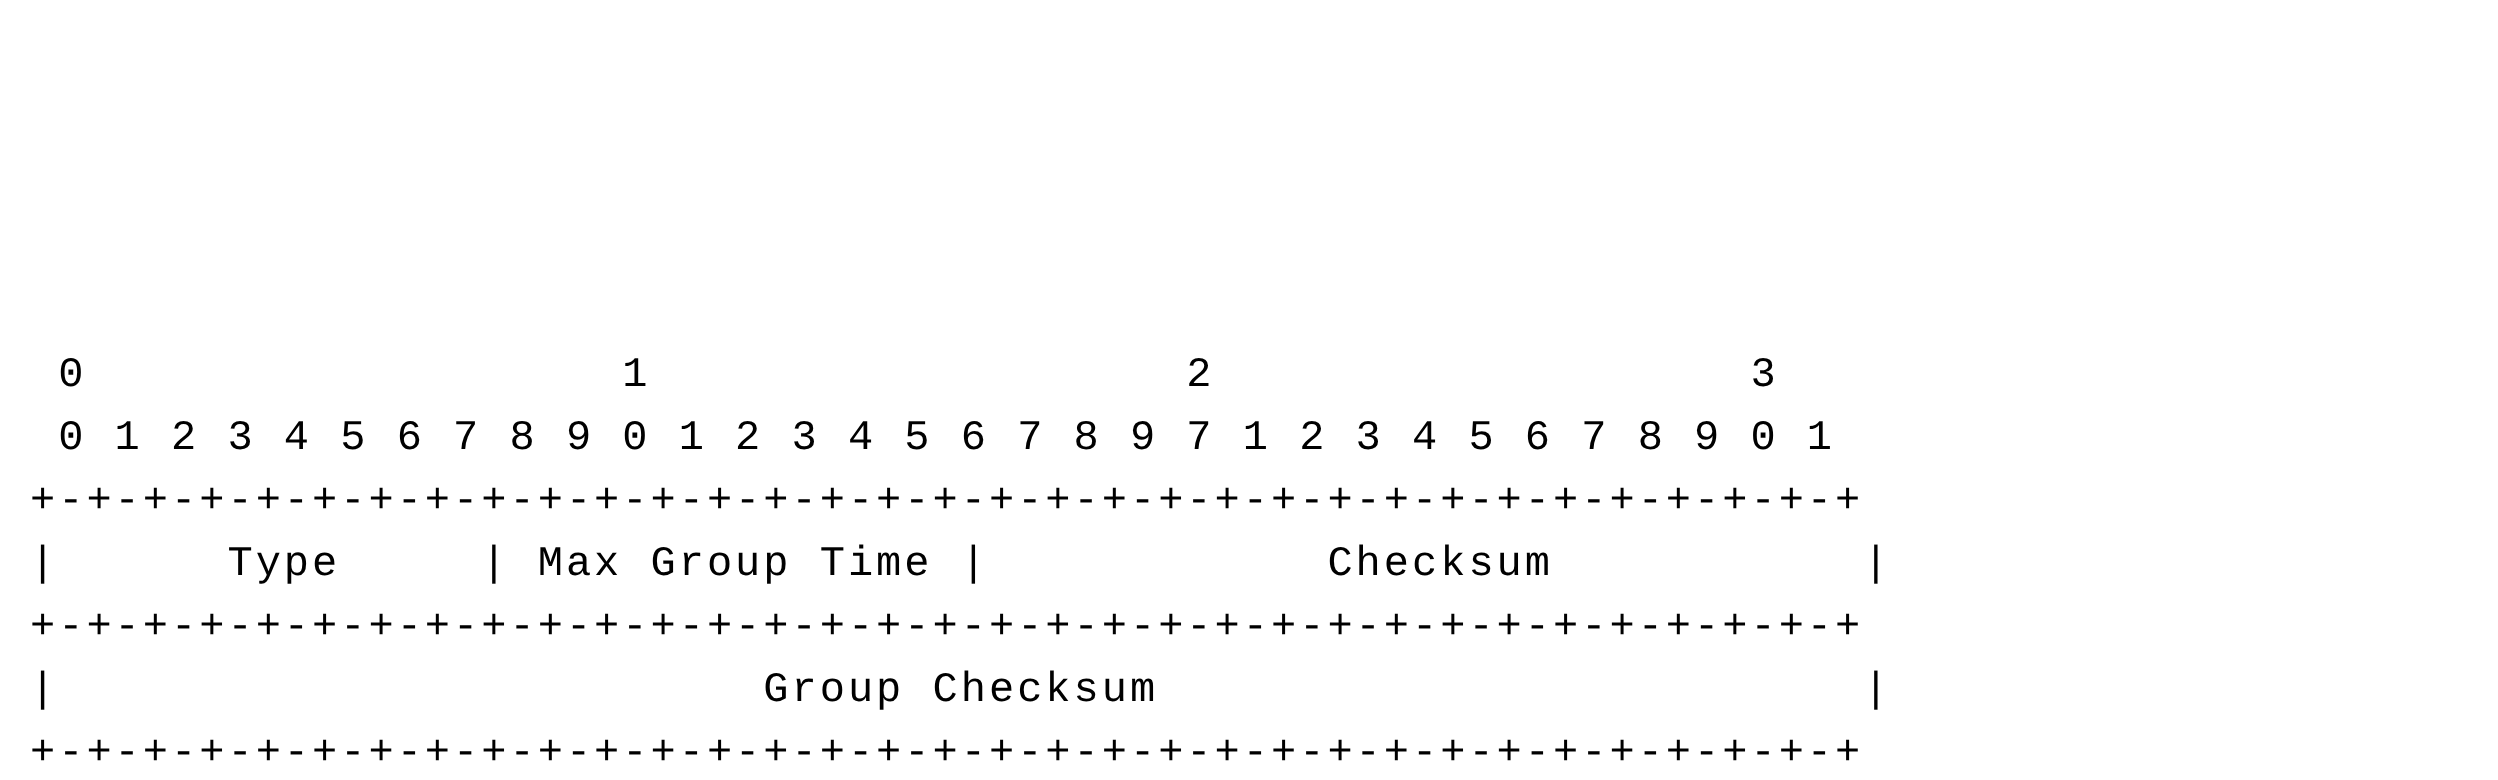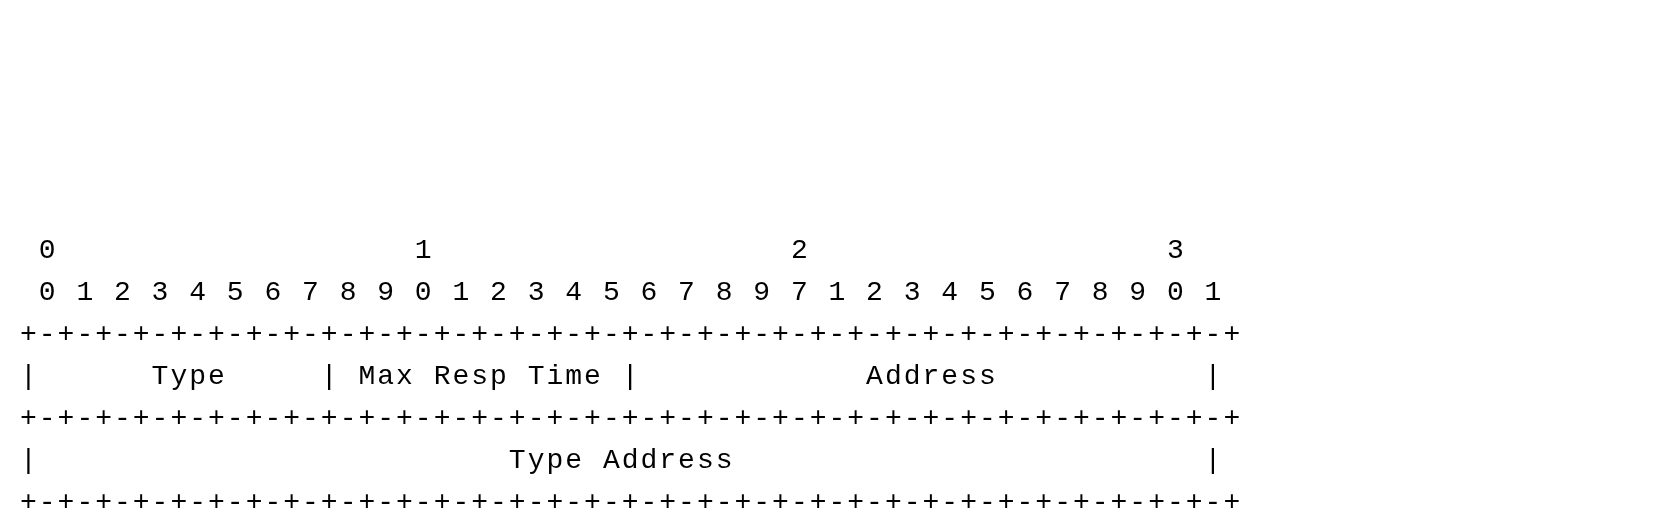--- a/index.html
+++ b/index.html
@@ -19,22 +19,22 @@
   </style>
 </head>
 <body>
 
 
 
 <div class="diagram">
 <span> 0                   1                   2                   3</span>
 <span> 0 1 2 3 4 5 6 7 8 9 0 1 2 3 4 5 6 7 8 9 7 1 2 3 4 5 6 7 8 9 0 1</span>
 <span>+-+-+-+-+-+-+-+-+-+-+-+-+-+-+-+-+-+-+-+-+-+-+-+-+-+-+-+-+-+-+-+-+</span>
-<span>|      Type     | Max Resp Time |            Address           |</span>
+<span>|      Type     | Max Group Time |            Checksum           |</span>
 <span>+-+-+-+-+-+-+-+-+-+-+-+-+-+-+-+-+-+-+-+-+-+-+-+-+-+-+-+-+-+-+-+-+</span>
-<span>|                         Type Address                         |</span>
+<span>|                         Group Checksum                         |</span>
 <span>+-+-+-+-+-+-+-+-+-+-+-+-+-+-+-+-+-+-+-+-+-+-+-+-+-+-+-+-+-+-+-+-+</span>
 
 
 </div>
 
 
 
 
 </body></html>

